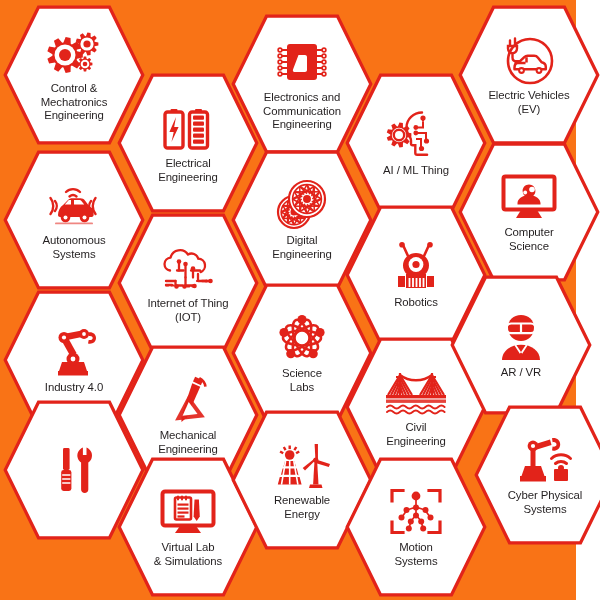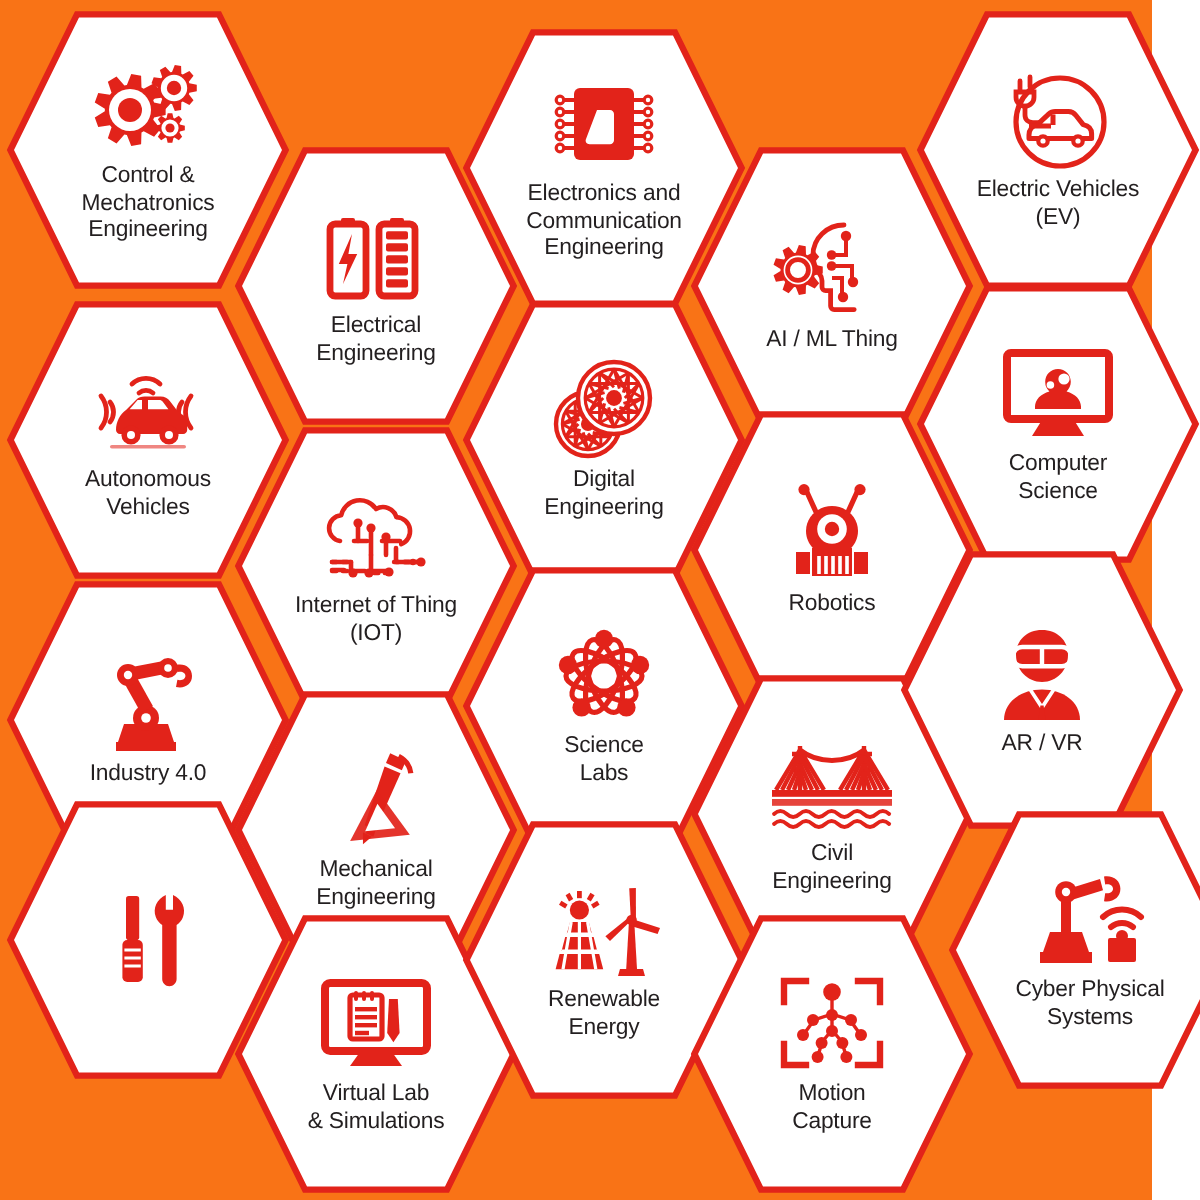--- a/index.html
+++ b/index.html
@@ -66,21 +66,21 @@
     <path d="M15 34c0-4 2-8 5-10l5-5c1.2-1.2 2.6-1.7 4.3-1.7h8c2 0 3.6.8 4.8 2.4l4.6 6c2.4.6 3.9 2.3 3.9 4.6V34c0 1.1-.9 2-2 2H17c-1.1 0-2-.9-2-2z" fill="#e2231a"></path>
     <path d="M28 19h-2.2l-4 4.6h6.2zM31 19h5.6c.8 0 1.3.3 1.8.9l2.8 3.7H31z" fill="#fff"></path>
     <circle cx="22.5" cy="36.5" r="4.8" fill="#e2231a"></circle>
             <circle cx="22.5" cy="36.5" r="2" fill="#fff"></circle>
     <circle cx="41.5" cy="36.5" r="4.8" fill="#e2231a"></circle>
             <circle cx="41.5" cy="36.5" r="2" fill="#fff"></circle>
     <rect x="12" y="41.5" width="38" height="1.8" rx="0.9" fill="#e2231a" opacity="0.55"></rect>
   </svg>
         </div>
         <div class="label">Autonomous
-Vehicles</div>
+Systems</div>
       </div>
     </div>
     <div class="hex" style="left: 3px; top: 290px;">
       <div class="shape">
         <svg viewBox="0 0 142 140">
           <polygon points="2.2,70 35.5,2.2 106.5,2.2 139.8,70 106.5,137.8 35.5,137.8" fill="#ffffff" stroke="#e2231a" stroke-width="3.2" stroke-linejoin="miter"></polygon>
         </svg>
       </div>
       <div class="inner">
         <div class="icon">
@@ -530,21 +530,21 @@
               <circle cx="41.5" cy="30.5" r="3"></circle>
       <circle cx="27" cy="28.5" r="3"></circle>
       <circle cx="21.8" cy="34.5" r="3"></circle>
               <circle cx="32.2" cy="34.5" r="3"></circle>
       <circle cx="19.8" cy="41.5" r="3"></circle>
               <circle cx="34.2" cy="41.5" r="3"></circle>
     </g>
   </svg>
         </div>
         <div class="label">Motion
-Capture</div>
+Systems</div>
       </div>
     </div>
     <div class="hex" style="left: 458px; top: 5px;">
       <div class="shape">
         <svg viewBox="0 0 142 140">
           <polygon points="2.2,70 35.5,2.2 106.5,2.2 139.8,70 106.5,137.8 35.5,137.8" fill="#ffffff" stroke="#e2231a" stroke-width="3.2" stroke-linejoin="miter"></polygon>
         </svg>
       </div>
       <div class="inner">
         <div class="icon">

